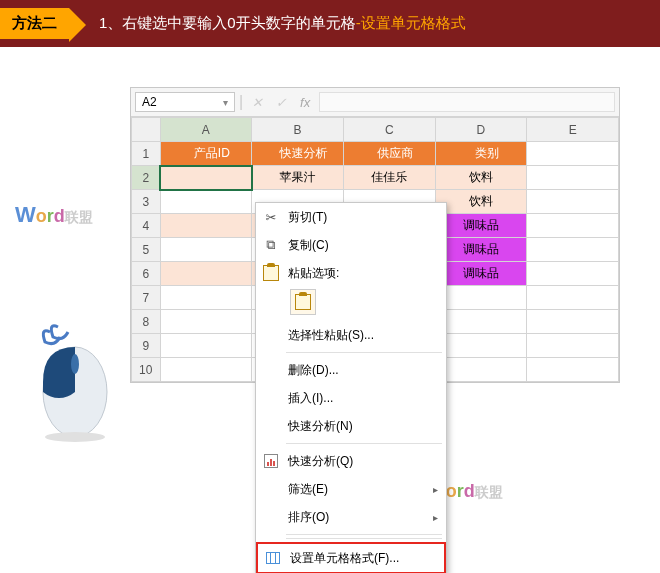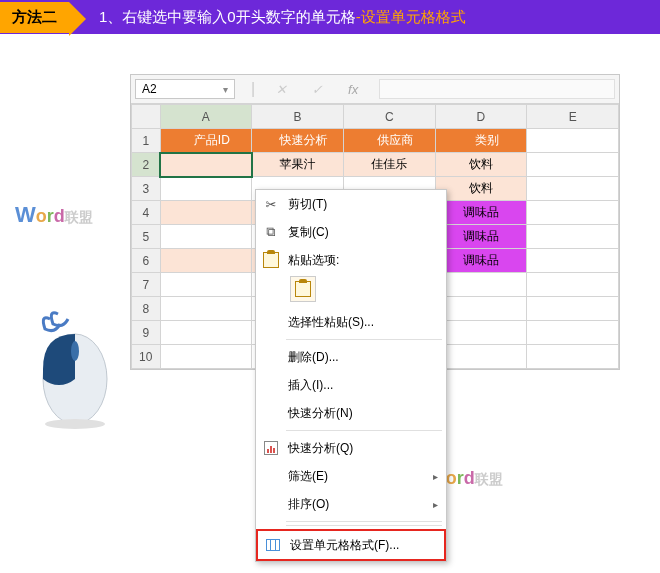--- a/index.html
+++ b/index.html
@@ -1,39 +1,39 @@
 <!DOCTYPE html>
 <html><head>
 <meta charset="utf-8">
 <style>
 * { box-sizing: border-box; margin: 0; padding: 0; }
 body { font-family: "Microsoft YaHei", sans-serif; background: #fff; width: 660px; height: 573px; position: relative; }
 
-.banner { background: #6d28d9; height: 34px; display: flex; align-items: center; }
+.banner { background: #7f1d1d; height: 47px; display: flex; align-items: center; }
 .banner-tag { background: #ffa500; color: #000; font-weight: bold; padding: 6px 12px; font-size: 15px; position: relative; }
 .banner-tag::after { content: ""; position: absolute; right: -17px; top: 0; border-top: 17.5px solid transparent; border-bottom: 17.5px solid transparent; border-left: 17px solid #ffa500; }
 .banner-text { color: #fff; margin-left: 30px; font-size: 15px; }
 .banner-highlight { color: #ffa500; }
 
 .stage { position: relative; width: 660px; height: 538px; }
 
 .watermark { position: absolute; color: #ddd; font-size: 18px; font-weight: bold; pointer-events: none; z-index: 1; }
 .watermark .w { color: #5b8fd6; font-size: 22px; }
 .watermark .o { color: #e8a84a; }
 .watermark .r { color: #7db85a; }
 .watermark .d { color: #c969a8; }
 .watermark .lm { color: #ccc; font-size: 14px; }
-.wm1 { left: 15px; top: 168px; }
+.wm1 { left: 15px; top: 155px; }
 .wm2 { left: 425px; top: 430px; }
 
 .mouse { position: absolute; left: 30px; top: 275px; z-index: 2; }
 .mouse svg { width: 90px; height: 120px; }
 
 .excel-win { position: absolute; left: 130px; top: 40px; width: 490px; border: 1px solid #c8c8c8; background: #f5f5f5; z-index: 3; }
-.namebox-row { display: flex; align-items: center; gap: 16px; padding: 4px; background: #f5f5f5; border-bottom: 1px solid #d4d4d4; }
+.namebox-row { display: flex; align-items: center; gap: 4px; padding: 4px; background: #f5f5f5; border-bottom: 1px solid #d4d4d4; }
 .namebox { border: 1px solid #c8c8c8; background: #fff; padding: 2px 6px; width: 100px; font-size: 12px; display: flex; justify-content: space-between; align-items: center; }
 .namebox .dd { color: #888; font-size: 10px; }
 .fx-sep { color: #ccc; }
 .fx-btn { width: 20px; height: 20px; display: flex; align-items: center; justify-content: center; color: #aaa; font-size: 13px; font-style: italic; }
 .fx-x, .fx-chk { color: #ccc; }
 .fx-bar { flex: 1; border: 1px solid #e0e0e0; background: #fafafa; height: 20px; }
 
 .grid { background: #fff; }
 .grid table { border-collapse: collapse; width: 100%; font-size: 12px; }
 .grid th, .grid td { border: 1px solid #d4d4d4; text-align: center; height: 24px; }

